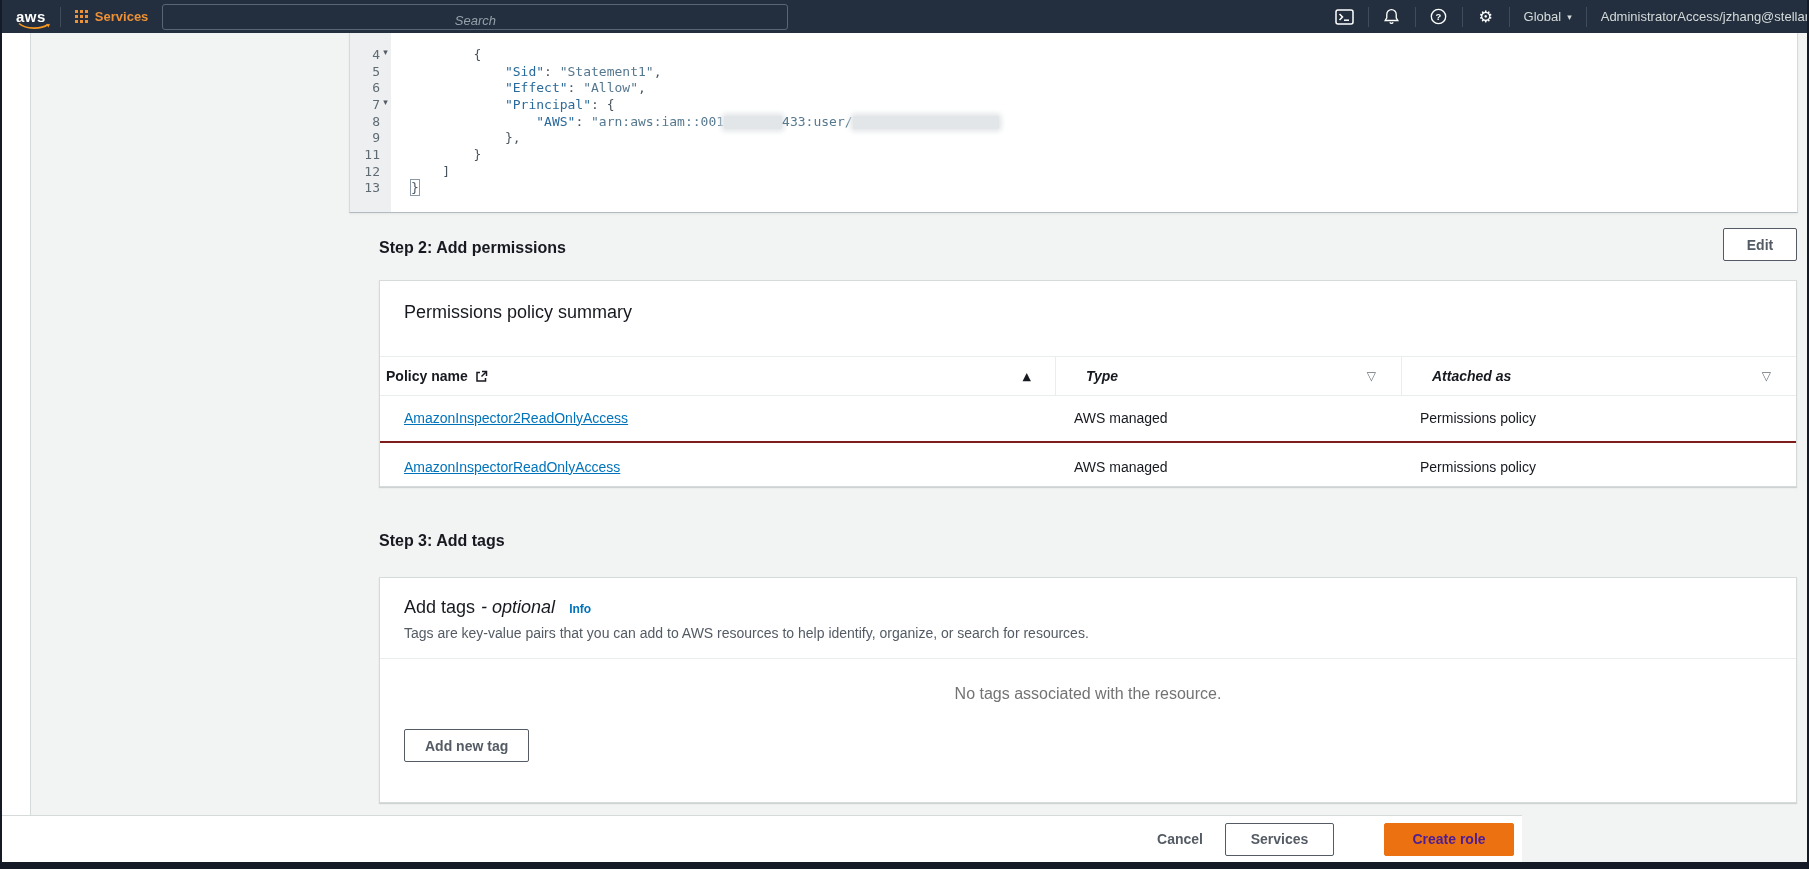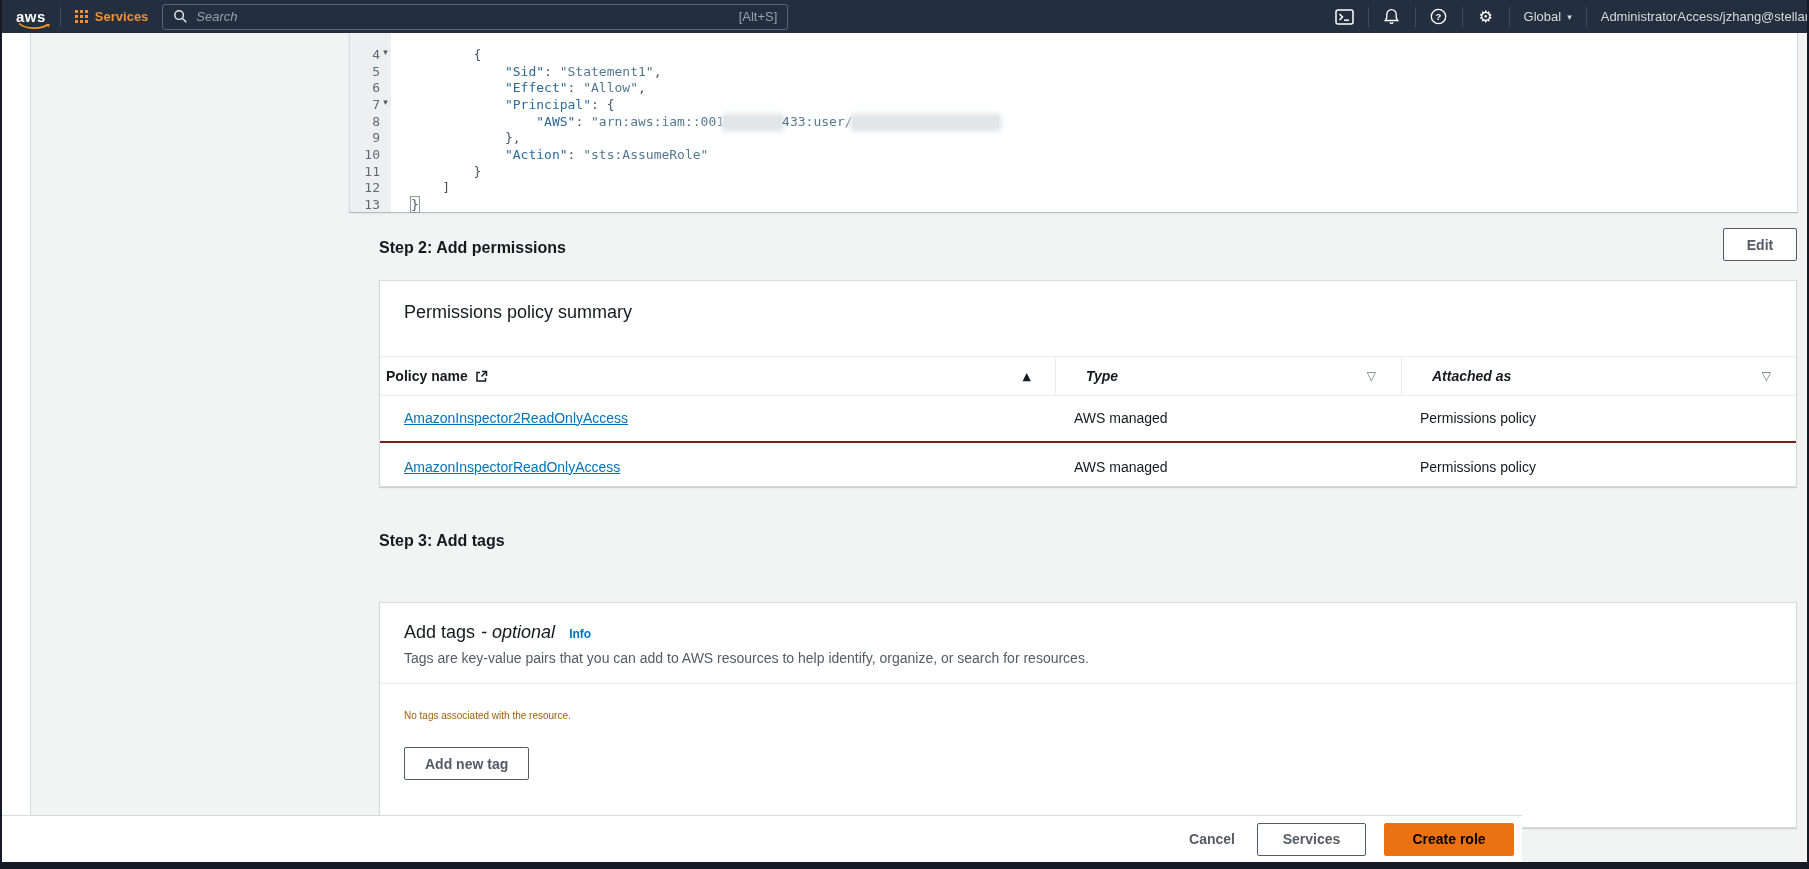--- a/index.html
+++ b/index.html
@@ -13,21 +13,21 @@
   
   .topnav{position:absolute;left:0;top:0;width:1809px;height:33px;background:#232f3e;
           display:flex;align-items:center;z-index:40;overflow:hidden;}
   .logo{position:relative;margin-left:16px;color:#fff;font-weight:bold;font-size:15px;letter-spacing:.5px;}
   .logo svg{position:absolute;left:1px;bottom:-6px;}
   .nav-div{width:1px;height:20px;background:#414b5a;margin:0 14px;flex:0 0 auto;}
   .services{display:flex;align-items:center;gap:7px;color:#ec9136;font-size:13px;font-weight:bold;cursor:pointer;}
   .gridicon{display:grid;grid-template-columns:repeat(3,3px);grid-gap:2px;}
   .gridicon i{width:3px;height:3px;background:#ec9136;}
   .searchbox{margin-left:14px;width:604px;height:24px;border:1px solid #5a6575;border-radius:3px;
-             display:flex;align-items:center;padding:0 10px;gap:8px;background:#232f3e;color:#95a0ab;}
+             display:flex;align-items:center;padding:0 10px;gap:8px;background:#232f3e;color:#95a0ab;flex-direction:column;}
   .searchbox .ph{font-style:italic;font-size:13px;flex:1;}
   .searchbox .kbd{font-size:13px;color:#95a0ab;}
   .navright{margin-left:auto;display:flex;align-items:center;height:100%;}
   .navicon{width:46px;display:flex;justify-content:center;align-items:center;cursor:pointer;}
   .gear-glyph{font-family:"DejaVu Sans",sans-serif;color:#fff;font-size:16px;line-height:1;}
   .navtext{color:#d5dbdb;font-size:13px;white-space:nowrap;display:flex;align-items:center;gap:6px;padding:0 14px;cursor:pointer;}
   .caret-down{font-family:"DejaVu Sans",sans-serif;font-size:9px;color:#d5dbdb;}
   .account{color:#d5dbdb;font-size:13px;white-space:nowrap;padding-left:14px;cursor:pointer;}
   
   .leftrail{position:absolute;left:2px;top:33px;width:28px;height:782px;background:#fff;border-right:1px solid #d5dbdb;}
@@ -44,21 +44,21 @@
   .code .p{color:#49555e;} .code .k{color:#2a6a9b;} .code .s{color:#56788f;}
   .code .cur{outline:1px solid #8a98a8;}
   .code .blur{display:inline-block;height:13px;background:#e2e6e8;border-radius:2px;
               box-shadow:0 0 5px 3px #e5e8ea;vertical-align:middle;}
   
   .section-h{position:absolute;left:379px;font-size:16px;font-weight:bold;color:#16191f;}
   
   .btn{display:inline-flex;align-items:center;justify-content:center;height:31px;border:1px solid #545b64;
        border-radius:2px;background:#fff;color:#545b64;font-weight:bold;font-size:14px;padding:0 20px;
        box-sizing:border-box;cursor:pointer;font-family:"Liberation Sans",sans-serif;}
-  .btn.primary{background:#ec7211;border-color:#ec7211;color:#000000;}
+  .btn.primary{background:#ec7211;border-color:#ec7211;color:#4c1d95;margin-left:32px;}
   .btn.linklike{border:none;background:transparent;padding:0 4px;}
   .edit-btn{position:absolute;left:1723px;top:228px;width:74px;height:33px;}
   
   .card{position:absolute;left:379px;width:1418px;background:#fff;border:1px solid #d5dbdb;
         box-shadow:0 1px 1px rgba(0,28,36,.15);box-sizing:border-box;}
   .card1{top:280px;height:207px;}
   .card-title{font-size:18px;color:#16191f;padding:21px 24px 0 24px;}
   
   .tgrid{display:grid;grid-template-columns:675px 346px 1fr;align-items:center;}
   .thead{position:absolute;left:0;right:0;top:75px;height:38px;border-top:1px solid #eaeded;border-bottom:1px solid #eaeded;}
@@ -70,28 +70,28 @@
   .filter{font-family:"DejaVu Sans",sans-serif;font-size:12px;color:#687078;margin-right:25px;cursor:pointer;}
   .ext-link{margin-left:7px;display:inline-flex;}
   .trow{position:absolute;left:0;right:0;height:47px;font-size:14px;}
   .trow.r1{top:113px;}
   .trow.r2{top:160px;border-top:2px solid #7f1d1d;}
   .trow .cell{box-sizing:border-box;}
   .trow .cell.c1{padding-left:24px;}
   .trow .cell.c2,.trow .cell.c3{padding-left:19px;}
   a.plink{color:#0073bb;text-decoration:underline;cursor:pointer;}
   
-  .card2{top:602px;height:226px;}
+  .card2{top:577px;height:226px;}
   .card2-head{padding:19px 24px 0 24px;border-bottom:1px solid #eaeded;height:61px;box-sizing:content-box;}
   .tags-title{font-size:18px;color:#16191f;display:flex;align-items:baseline;gap:6px;}
   .tags-title .opt{font-style:italic;}
   .info-link{font-size:12px;font-weight:bold;color:#0073bb;margin-left:8px;cursor:pointer;}
   .tags-desc{font-size:14px;color:#545b64;margin-top:7px;}
   .card2-body{padding:26px 24px 0 24px;}
-  .notags{font-size:10px;color:#a16207;}
+  .notags{font-size:16px;color:#737373;text-align:center;}
   .addtag-btn{margin-top:26px;height:33px;}
   .limit-text{font-size:12px;color:#687078;margin-top:8px;}
   
   .footer{position:absolute;left:2px;top:815px;width:1520px;height:47px;background:#fff;
           border-top:1px solid #d5dbdb;display:flex;align-items:center;justify-content:flex-end;
           gap:18px;padding-right:8px;box-sizing:border-box;z-index:30;}
   .footer .btn{height:33px;}
   .prev-btn{width:109px;}
   .create-btn{width:130px;}
 </style>
@@ -173,21 +173,20 @@
   <div class="leftrail"></div>
 
   <div class="editor">
     <div>
         <div class="code-row"><span class="ln"><span class="num">4</span><span class="caret">▾</span></span><span class="code"><span class="p">        {</span></span></div>
         <div class="code-row"><span class="ln"><span class="num">5</span><span class="caret"></span></span><span class="code"><span class="p">            </span><span class="k">"Sid"</span><span class="p">: </span><span class="s">"Statement1"</span><span class="p">,</span></span></div>
         <div class="code-row"><span class="ln"><span class="num">6</span><span class="caret"></span></span><span class="code"><span class="p">            </span><span class="k">"Effect"</span><span class="p">: </span><span class="s">"Allow"</span><span class="p">,</span></span></div>
         <div class="code-row"><span class="ln"><span class="num">7</span><span class="caret">▾</span></span><span class="code"><span class="p">            </span><span class="k">"Principal"</span><span class="p">: {</span></span></div>
         <div class="code-row"><span class="ln"><span class="num">8</span><span class="caret"></span></span><span class="code"><span class="p">                </span><span class="k">"AWS"</span><span class="p">: </span><span class="s">"arn:aws:iam::001</span><span class="blur" style="width: 58px;"></span><span class="s">433:user/</span><span class="blur" style="width: 146px;"></span></span></div>
         <div class="code-row"><span class="ln"><span class="num">9</span><span class="caret"></span></span><span class="code"><span class="p">            },</span></span></div>
-        <div class="code-row"><span class="ln"><span class="num">10</span><span class="caret"></span></span><span class="code"><span class="p">            </span><span class="k">"Action"</span><span class="p">: </span><span class="s">"sts:AssumeRole"</span></span></div>
         <div class="code-row"><span class="ln"><span class="num">11</span><span class="caret"></span></span><span class="code"><span class="p">        }</span></span></div>
         <div class="code-row"><span class="ln"><span class="num">12</span><span class="caret"></span></span><span class="code"><span class="p">    ]</span></span></div>
         <div class="code-row"><span class="ln"><span class="num">13</span><span class="caret"></span></span><span class="code"><span class="p cur">}</span></span></div>
       </div>
   </div>
 
   <div class="section-h" style="top:239px;">Step 2: Add permissions</div>
   <button class="btn edit-btn">Edit</button>
 
   <div class="card card1">

